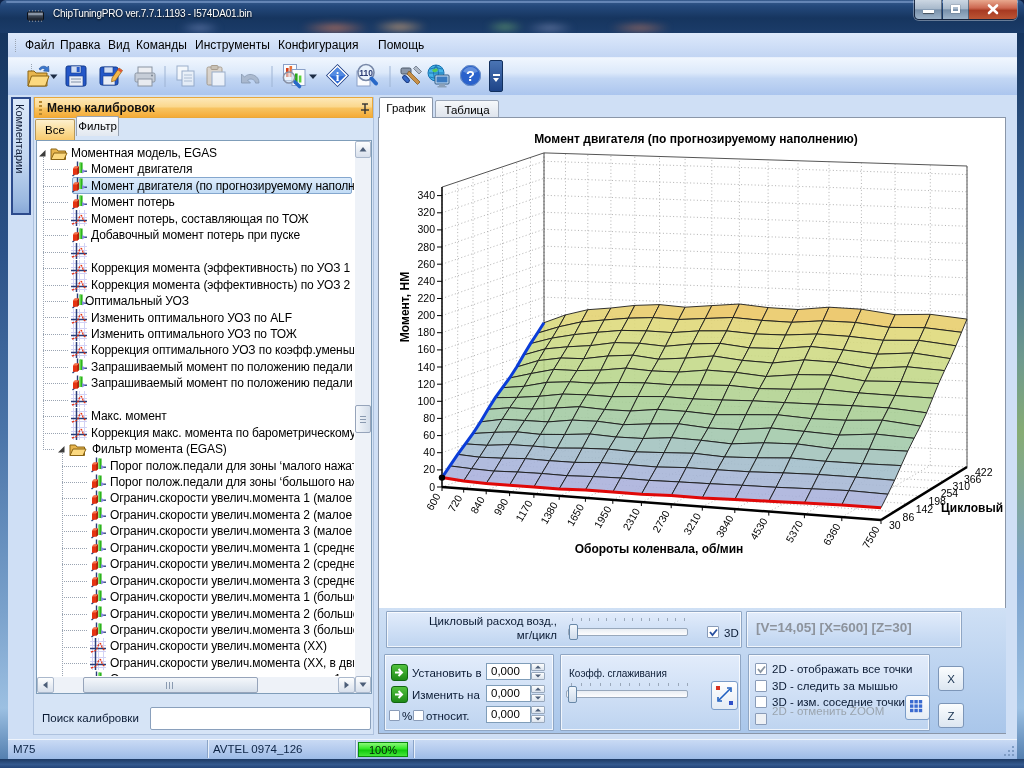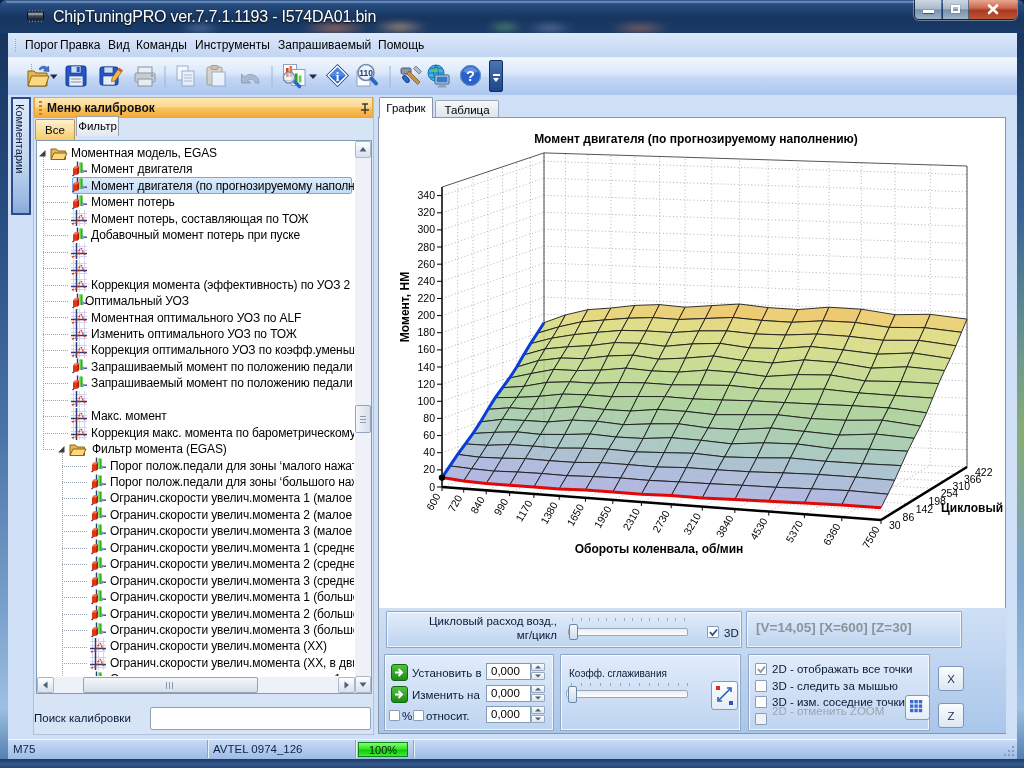--- a/index.html
+++ b/index.html
@@ -1,17 +1,17 @@
 <!DOCTYPE html>
 <html><head><meta charset="utf-8"><style>
 *{margin:0;padding:0;box-sizing:border-box}
 html,body{width:1024px;height:768px;overflow:hidden;font-family:"Liberation Sans",sans-serif;font-size:11px;background:#0e2246}
 .abs{position:absolute}
 .win{position:absolute;left:0;top:0;width:1024px;height:768px}
-.ttxt{color:#fff;font-size:16px;letter-spacing:-0.2px}
+.ttxt{color:#fff;font-size:10px;letter-spacing:-0.2px}
 .menu-i{position:absolute;top:0;height:24px;line-height:24px;color:#000;font-size:12px}
 .grp{position:absolute;border:1px solid #8fa6c4;border-radius:1px;
  background:linear-gradient(180deg,#e2ecfb,#bed4f0);box-shadow:inset 0 0 0 1px rgba(255,255,255,.75)}
 .cb{position:absolute;width:12px;height:12px;background:#fff;border:1px solid #8a9cb8;border-radius:1px}
 .lbl{position:absolute;white-space:nowrap;color:#0a1a33;font-size:11.5px}
 .spin{position:absolute;background:#fff;border:1px solid #7f9db9;color:#000;padding:1px 0 0 4px;font-size:11.5px}
 .btnxz{position:absolute;width:26px;height:25px;border:1px solid #7d96b8;border-radius:3px;
  background:linear-gradient(180deg,#fbfdfe,#dce6f1);text-align:center;line-height:24px;color:#17314f;font-size:11.5px}
 .tree-t{position:absolute;white-space:nowrap;color:#000;font-size:12px;letter-spacing:-0.1px}
 .dotv{position:absolute;width:1px;background-image:linear-gradient(180deg,#9aa4b2 1px,transparent 1px);background-size:1px 2px}
@@ -68,26 +68,26 @@
           </g>
         </svg>
       </div>
 </div>
 
 <div class="abs" style="left:8px;top:33px;width:1009px;height:726px;background:#cfdff5"></div>
 
 <div class="abs" style="left:8px;top:33px;width:1009px;height:24px;background:linear-gradient(180deg,#dde9fb,#c2d5f3)"></div>
 <div class="dotv" style="left:15px;top:39px;height:13px"></div>
 
-<div class="menu-i" style="left:25px;top:33px">Порог</div>
+<div class="menu-i" style="left:25px;top:33px">Файл</div>
 <div class="menu-i" style="left:60px;top:33px">Правка</div>
 <div class="menu-i" style="left:108px;top:33px">Вид</div>
 <div class="menu-i" style="left:136px;top:33px">Команды</div>
 <div class="menu-i" style="left:195px;top:33px">Инструменты</div>
-<div class="menu-i" style="left:278px;top:33px">Запрашиваемый</div>
+<div class="menu-i" style="left:278px;top:33px">Конфигурация</div>
 <div class="menu-i" style="left:378px;top:33px">Помощь</div>
 
 <div class="abs" style="left:8px;top:57px;width:1009px;height:38px;background:linear-gradient(180deg,#f0f6fe 0%,#dcE9fa 40%,#c3d7f4 55%,#abc5ee 100%);border-top:1px solid #e8f0fc"></div>
 <div class="dotv" style="left:31px;top:64px;height:24px"></div>
 <svg style="left:26px;top:63px" width="480" height="27" viewBox="0 0 480 27">
 
  <g transform="translate(0,1)">
   <path d="M2 7 L8 7 L10 9 L21 9 L21 22 L2 22 Z" fill="#e8b54e" stroke="#8a6414"></path>
   <path d="M2 22 L5.5 12 L23 12 L19.5 22 Z" fill="#fcd980" stroke="#8a6414"></path>
   <path d="M13 5 C15 1.5 19 1.5 21 3.5 L22.5 2 L23 7.5 L17.5 7 L19 5.5 C17.5 4 15.5 4 14.5 6 Z" fill="#3a78d0" stroke="#1c4c94" stroke-width="0.6"></path>
@@ -319,20 +319,21 @@
           <line x1="8.5" y1="0" x2="8.5" y2="16"></line>
           <line x1="13.5" y1="0" x2="13.5" y2="16"></line>
           <line x1="0" y1="3.5" x2="16" y2="3.5"></line>
           <line x1="0" y1="7.5" x2="16" y2="7.5"></line>
           <line x1="0" y1="13.5" x2="16" y2="13.5"></line>
         </g>
  <line x1="5.5" y1="0" x2="5.5" y2="16" stroke="#283c78" stroke-width="1.5"></line>
  <line x1="0" y1="10.5" x2="16" y2="10.5" stroke="#283c78" stroke-width="1.5"></line>
  <path d="M1 14 Q4 13.5 5.5 12.5 T8 8 Q9 5.5 10 5.5 T12 9 Q13 12 15 11.5" fill="none" stroke="#e63312" stroke-width="1.3" stroke-dasharray="2 1.2"></path>
 </svg>
+      <div class="tree-t" style="left:54px;top:120px">Коррекция момента (эффективность) по УОЗ 1</div>
       <div class="doth" style="left:6px;top:144px;width:26px"></div>
       <svg class="tico" style="left:34px;top:135px" width="16" height="16" viewBox="0 0 16 16">
  <g stroke="#d2d2f5" stroke-width="1">
           <line x1="2.5" y1="0" x2="2.5" y2="16"></line>
           <line x1="8.5" y1="0" x2="8.5" y2="16"></line>
           <line x1="13.5" y1="0" x2="13.5" y2="16"></line>
           <line x1="0" y1="3.5" x2="16" y2="3.5"></line>
           <line x1="0" y1="7.5" x2="16" y2="7.5"></line>
           <line x1="0" y1="13.5" x2="16" y2="13.5"></line>
         </g>
@@ -361,21 +362,21 @@
           <line x1="8.5" y1="0" x2="8.5" y2="16"></line>
           <line x1="13.5" y1="0" x2="13.5" y2="16"></line>
           <line x1="0" y1="3.5" x2="16" y2="3.5"></line>
           <line x1="0" y1="7.5" x2="16" y2="7.5"></line>
           <line x1="0" y1="13.5" x2="16" y2="13.5"></line>
         </g>
  <line x1="5.5" y1="0" x2="5.5" y2="16" stroke="#283c78" stroke-width="1.5"></line>
  <line x1="0" y1="10.5" x2="16" y2="10.5" stroke="#283c78" stroke-width="1.5"></line>
  <path d="M1 14 Q4 13.5 5.5 12.5 T8 8 Q9 5.5 10 5.5 T12 9 Q13 12 15 11.5" fill="none" stroke="#e63312" stroke-width="1.3" stroke-dasharray="2 1.2"></path>
 </svg>
-      <div class="tree-t" style="left:54px;top:170px">Моментная оптимального УОЗ по ALF</div>
+      <div class="tree-t" style="left:54px;top:170px">Изменить оптимального УОЗ по ALF</div>
       <div class="doth" style="left:6px;top:193px;width:26px"></div>
       <svg class="tico" style="left:34px;top:184px" width="16" height="16" viewBox="0 0 16 16">
  <g stroke="#d2d2f5" stroke-width="1">
           <line x1="2.5" y1="0" x2="2.5" y2="16"></line>
           <line x1="8.5" y1="0" x2="8.5" y2="16"></line>
           <line x1="13.5" y1="0" x2="13.5" y2="16"></line>
           <line x1="0" y1="3.5" x2="16" y2="3.5"></line>
           <line x1="0" y1="7.5" x2="16" y2="7.5"></line>
           <line x1="0" y1="13.5" x2="16" y2="13.5"></line>
         </g>
@@ -692,21 +693,21 @@
  <svg width="15" height="14">
         <path d="M10 7 L5.5 3.5 L5.5 10.5 Z" fill="#4c5e78"></path>
       </svg>
     </div>
 <div class="abs" style="left:83px;top:677px;width:175px;height:16px;background:linear-gradient(180deg,#f4f7fb,#d4deea);border:1px solid #96a4ba;border-radius:2px">
  <div class="abs" style="left:82px;top:4px;width:1px;height:7px;background:#8a9ab0"></div>
  <div class="abs" style="left:85px;top:4px;width:1px;height:7px;background:#8a9ab0"></div>
  <div class="abs" style="left:88px;top:4px;width:1px;height:7px;background:#8a9ab0"></div>
     </div>
 
-<div class="lbl" style="left:34px;top:712px;font-size:11.5px">Поиск калибровки</div>
+<div class="lbl" style="left:42px;top:712px;font-size:11.5px">Поиск калибровки</div>
 <div class="abs" style="left:150px;top:707px;width:221px;height:23px;background:#fff;border:1px solid #8aa0bc;border-radius:2px"></div>
 
 <div class="abs" style="left:435px;top:100px;width:64px;height:19px;background:linear-gradient(180deg,#f6f8fa,#dde3ec);border:1px solid #9aa6b8;border-radius:2px 2px 0 0;text-align:center;line-height:18px;font-size:11.5px">Таблица</div>
 <div class="abs" style="left:378px;top:117px;width:628px;height:617px;background:#fff;border:1px solid #8a96a8"></div>
 <div class="abs" style="left:379px;top:97px;width:54px;height:21px;background:#fff;border:1px solid #8a96a8;border-bottom:none;border-radius:2px 2px 0 0;text-align:center;line-height:20px;font-size:11.5px">График</div>
 
 <svg width="628" height="491" viewBox="0 0 628 491" style="position:absolute;left:378px;top:117px;overflow:hidden;font-family:'Liberation Sans',sans-serif">
 <line x1="64.0" y1="352.9" x2="166.0" y2="316.0" stroke="#b2b2b2" stroke-width="1" stroke-dasharray="1 2.4"></line>
 <line x1="64.0" y1="335.7" x2="166.0" y2="299.0" stroke="#b2b2b2" stroke-width="1" stroke-dasharray="1 2.4"></line>
 <line x1="64.0" y1="318.6" x2="166.0" y2="282.1" stroke="#b2b2b2" stroke-width="1" stroke-dasharray="1 2.4"></line>

